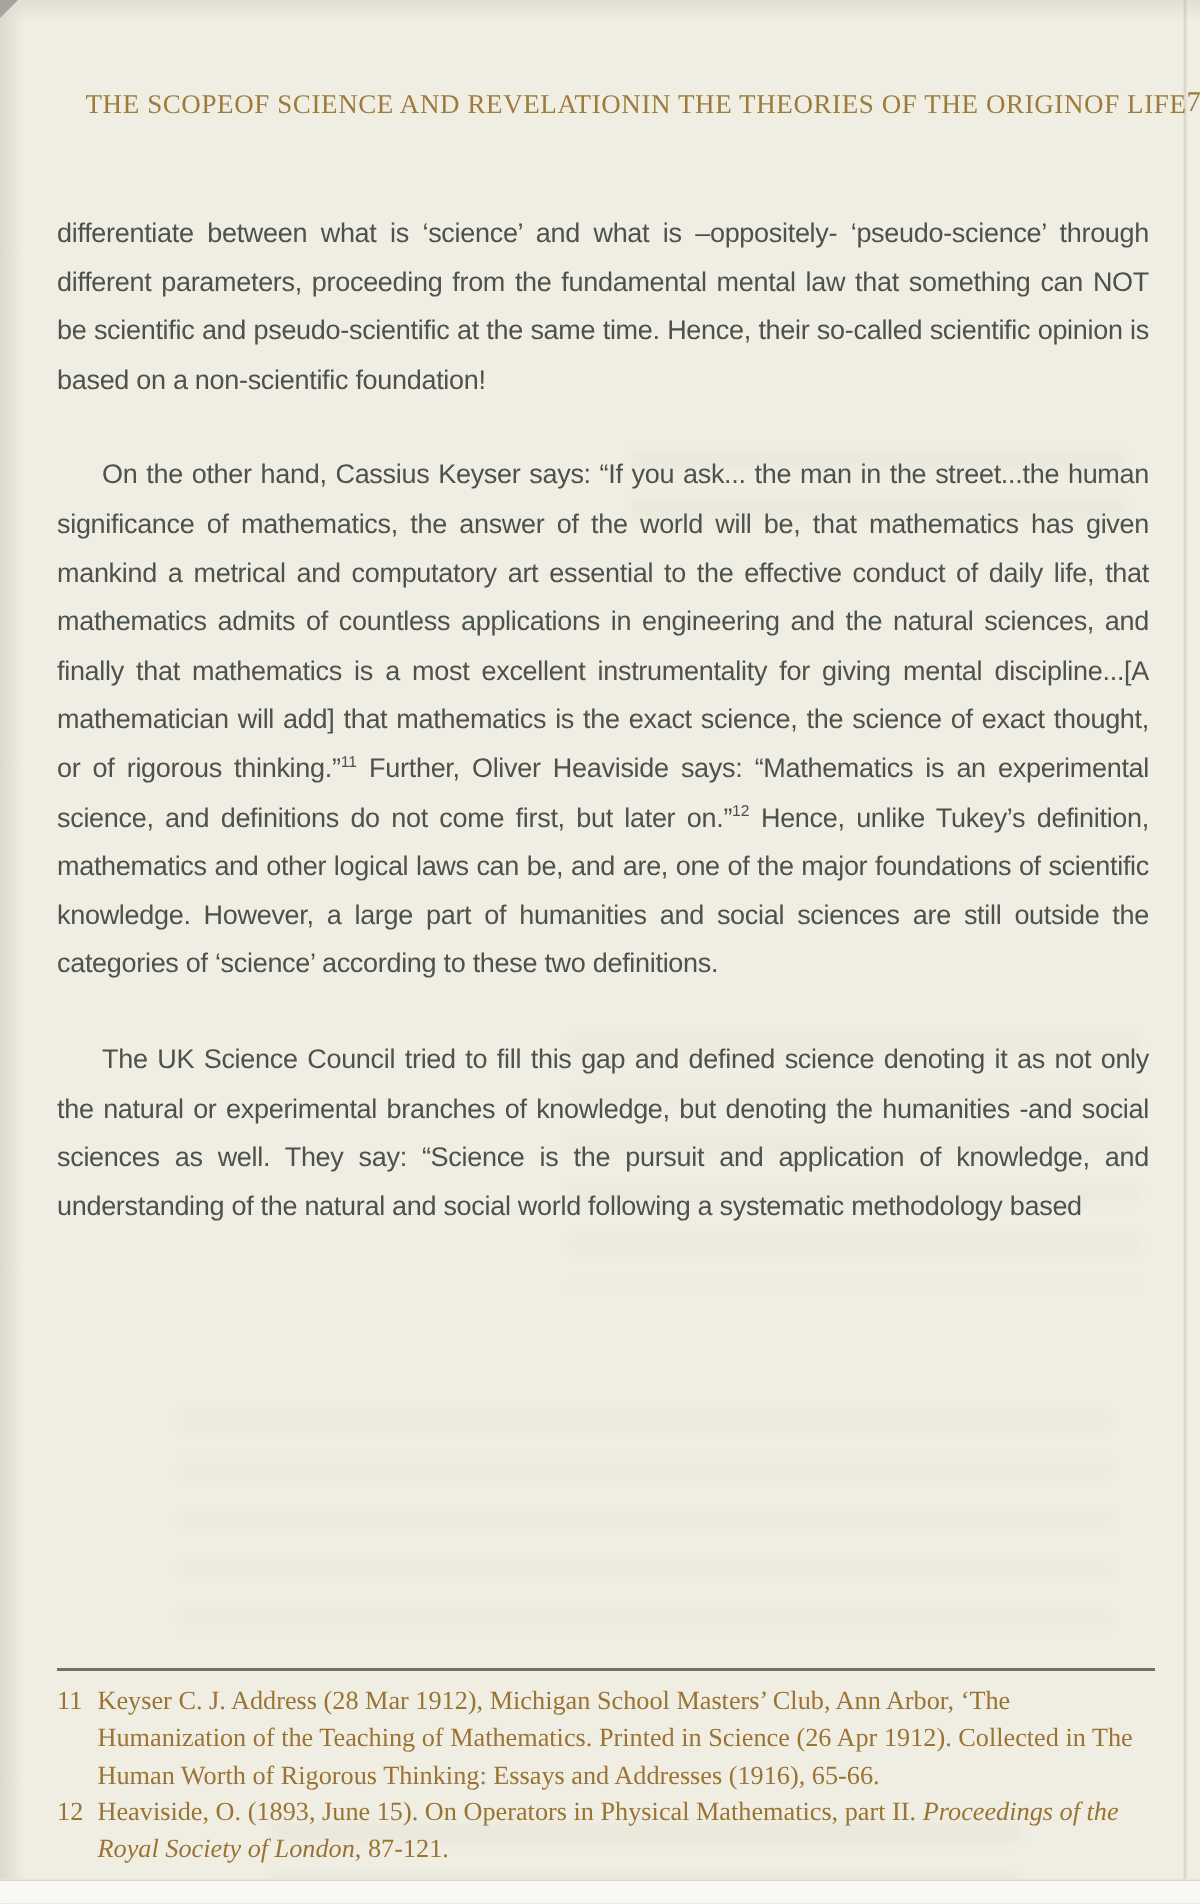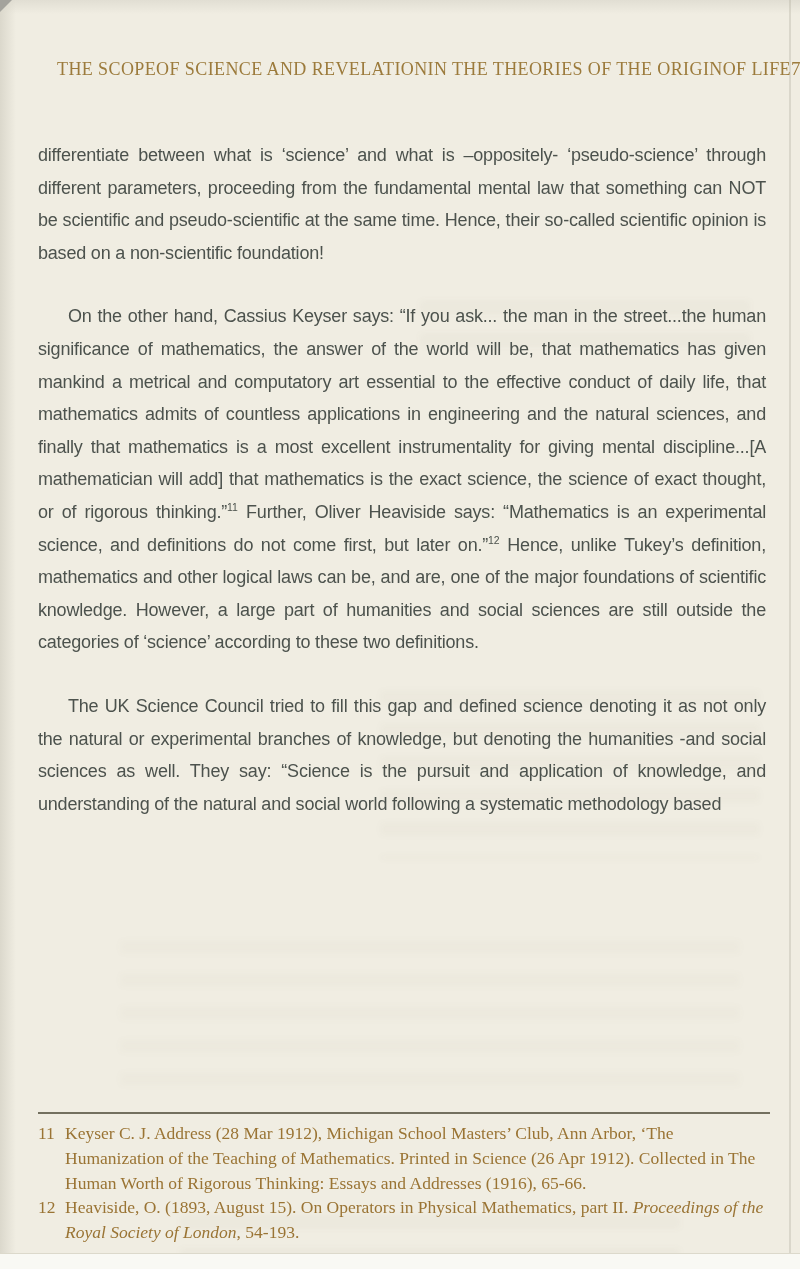--- a/index.html
+++ b/index.html
@@ -135,18 +135,18 @@
   <main class="body-text">
       <p class=""><span>differentiate between what is ‘science’ and what is –oppositely- ‘pseudo-science’ through different parameters, proceeding from the fundamental mental law that something can NOT be scientific and pseudo-scientific at the same time. Hence, their so-called scientific opinion is based on a non-scientific foundation!</span></p>
       <p class="indent"><span>On the other hand, Cassius Keyser says: “If you ask... the man in the street...the human significance of mathematics, the answer of the world will be, that mathematics has given mankind a metrical and computatory art essential to the effective conduct of daily life, that mathematics admits of countless applications in engineering and the natural sciences, and finally that mathematics is a most excellent instrumentality for giving mental discipline...[A mathematician will add] that mathematics is the exact science, the science of exact thought, or of rigorous thinking.”</span><sup>11</sup><span> Further, Oliver Heaviside says: “Mathematics is an experimental science, and definitions do not come first, but later on.”</span><sup>12</sup><span> Hence, unlike Tukey’s definition, mathematics and other logical laws can be, and are, one of the major foundations of scientific knowledge. However, a large part of humanities and social sciences are still outside the categories of ‘science’ according to these two definitions.</span></p>
       <p class="indent"><span>The UK Science Council tried to fill this gap and defined science denoting it as not only the natural or experimental branches of knowledge, but denoting the humanities -and social sciences as well. They say: “Science is the pursuit and application of knowledge, and understanding of the natural and social world following a systematic methodology based</span></p>
     </main>
 
   <footer class="footnotes">
     <div class="fn-rule"></div>
     <div id="fn-list">
         <div class="fn-item"><span class="fn-num">11</span><span>Keyser C. J. Address (28 Mar 1912), Michigan School Masters’ Club, Ann Arbor, ‘The Humanization of the Teaching of Mathematics. Printed in Science (26 Apr 1912). Collected in The Human Worth of Rigorous Thinking: Essays and Addresses (1916), 65-66.</span></div>
-        <div class="fn-item"><span class="fn-num">12</span><span>Heaviside, O. (1893, August 15). On Operators in Physical Mathematics, part II. </span><span class="it">Proceedings of the Royal Society of London</span><span>, 54-193.</span></div>
+        <div class="fn-item"><span class="fn-num">12</span><span>Heaviside, O. (1893, June 15). On Operators in Physical Mathematics, part II. </span><span class="it">Proceedings of the Royal Society of London</span><span>, 87-121.</span></div>
       </div>
   </footer>
 
   <div class="edge-bottom"></div>
 </div>
 
 </body></html>

